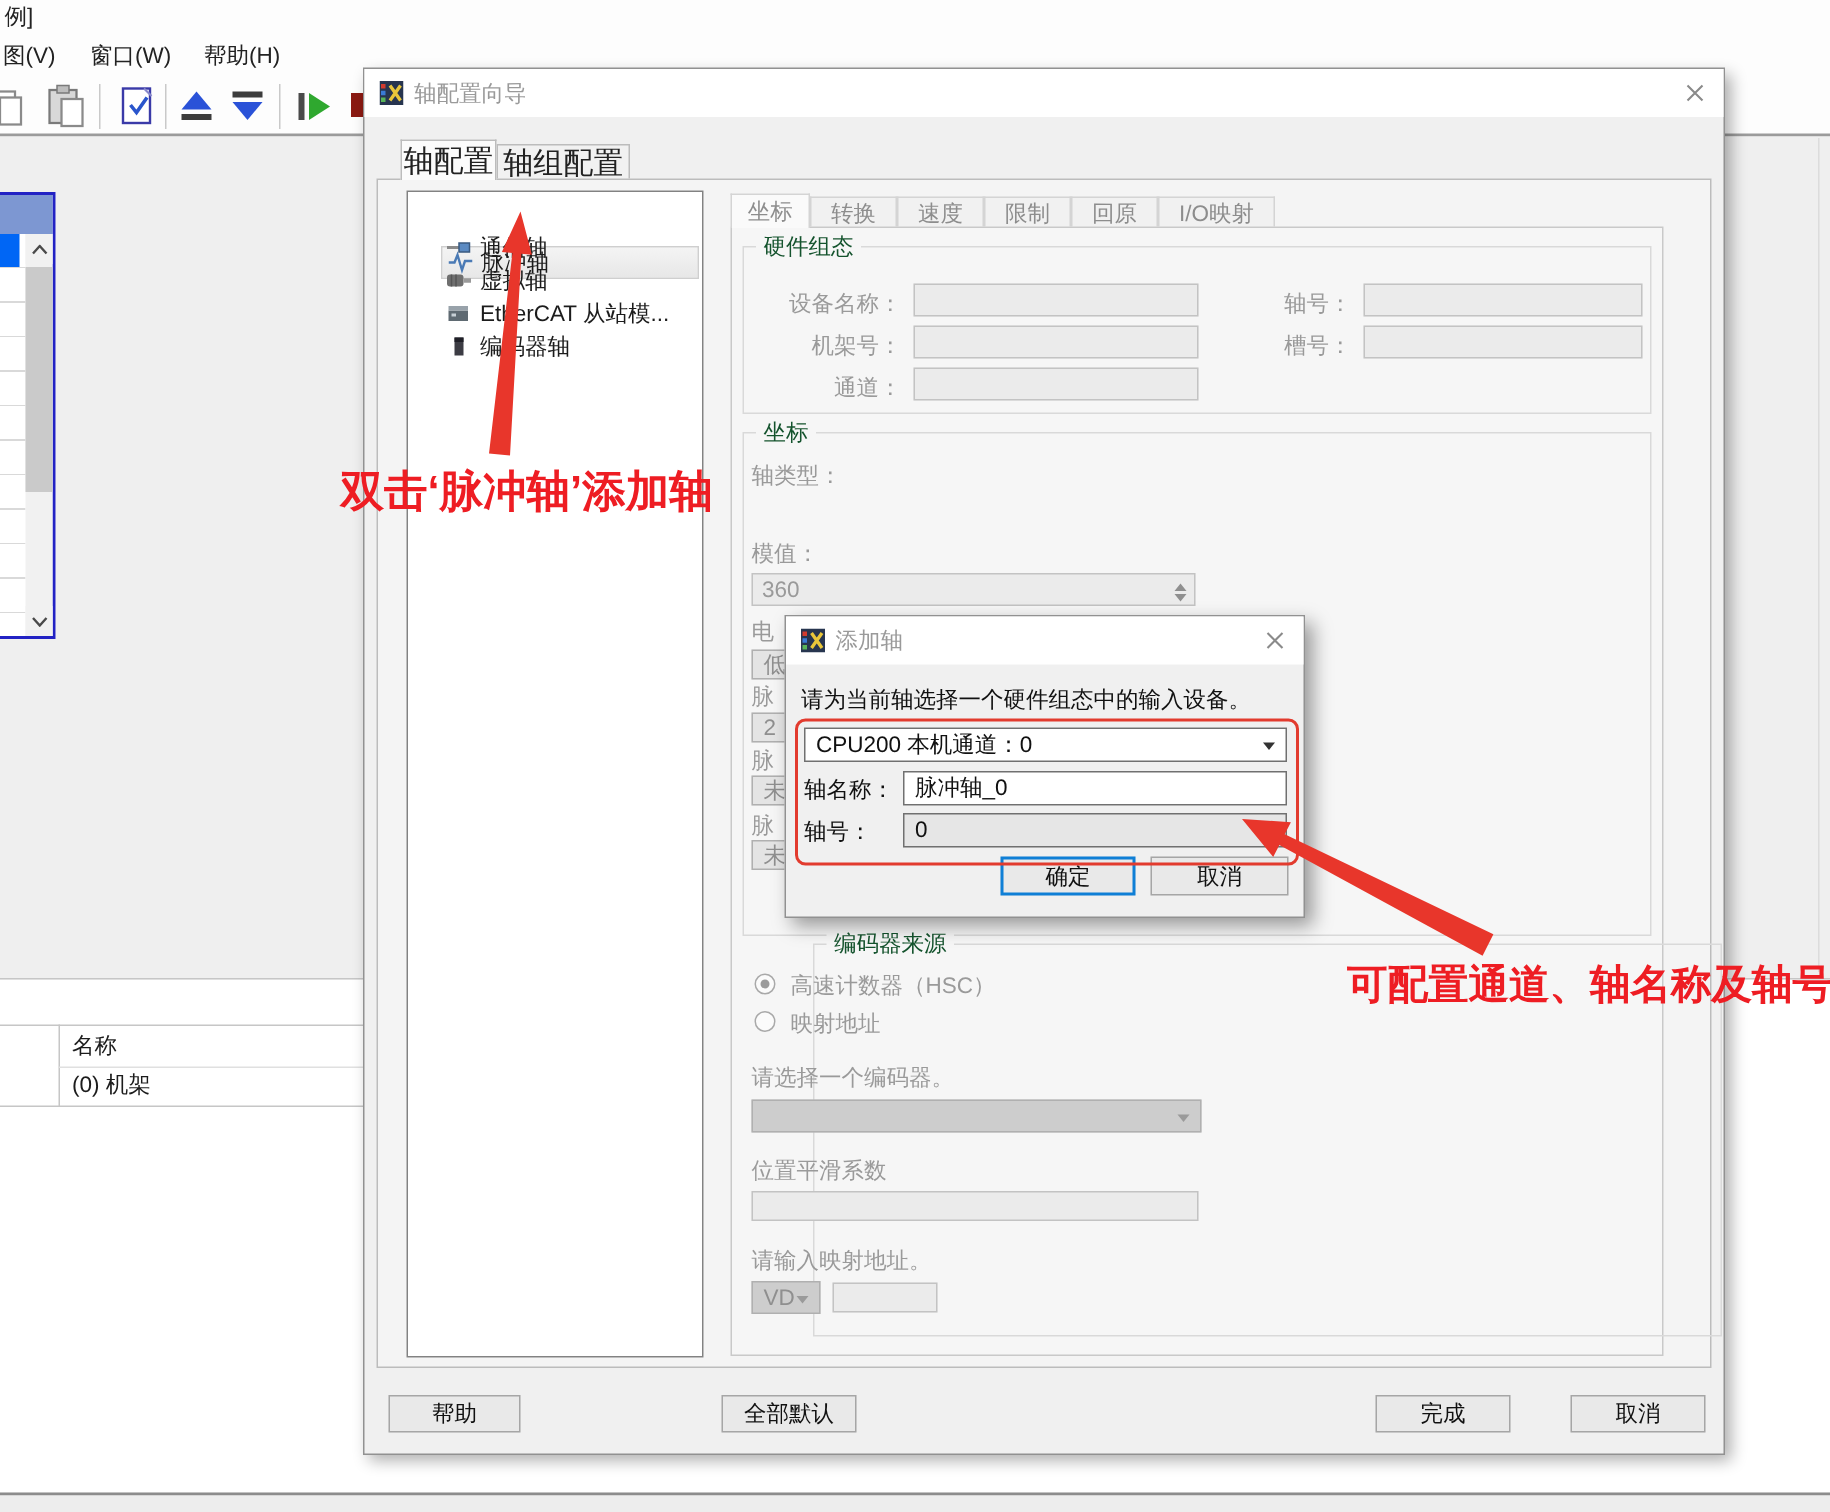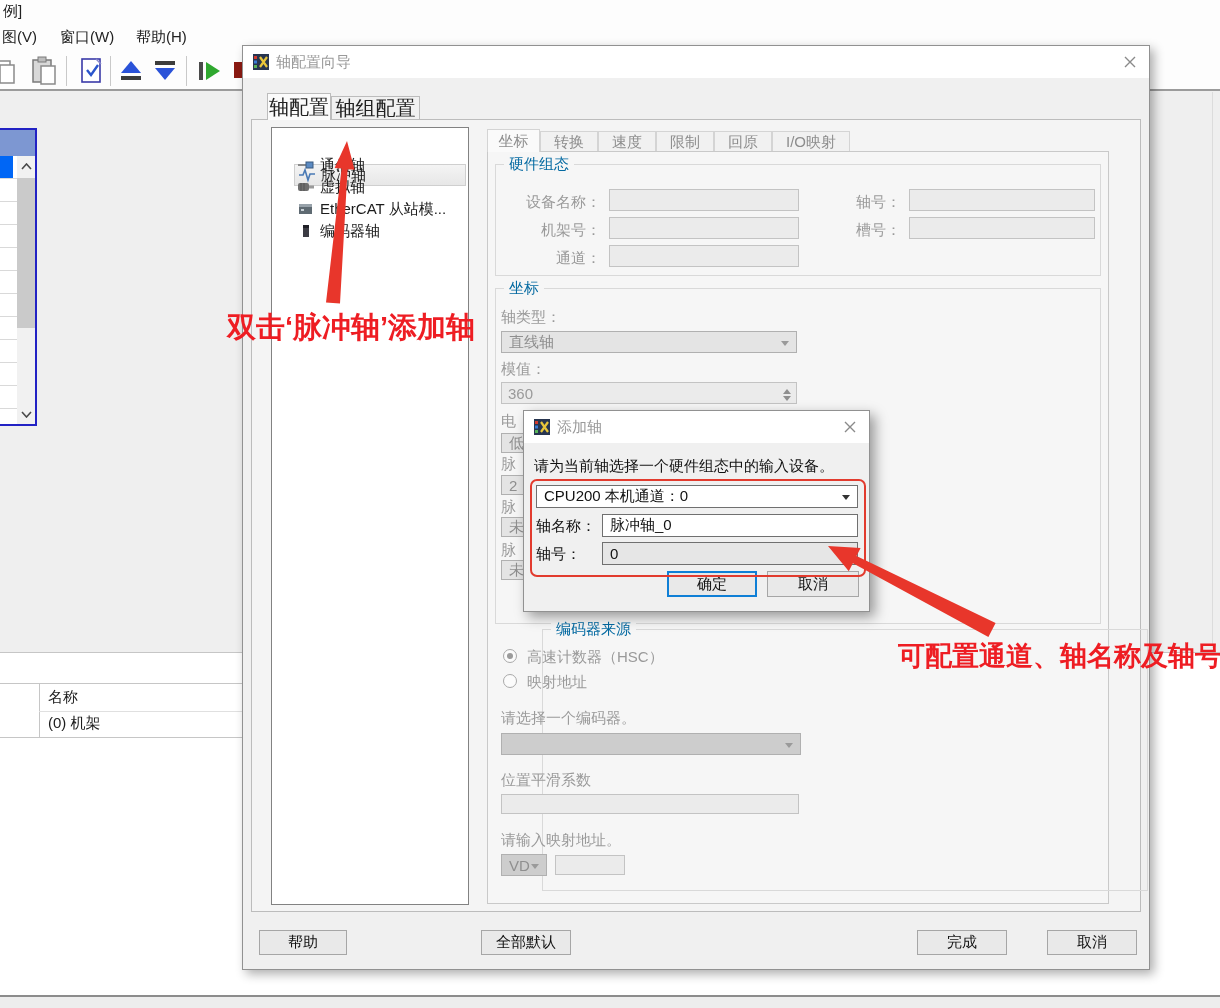--- a/index.html
+++ b/index.html
@@ -52,21 +52,21 @@
   .tree{position:absolute;left:28px;top:81px;width:198px;height:778px;background:#fff;border:1px solid #828282;box-sizing:border-box;}
   .tree-row{position:absolute;left:22px;width:172px;height:22px;display:flex;align-items:center;gap:6px;padding-left:4px;box-sizing:border-box;font-size:15px;color:#1c1c1c;cursor:default;}
   .tree-row.sel{background:linear-gradient(#f4f4f4,#e7e7e7);border:1px solid #cfcfcf;}
   .ticon{width:16px;height:16px;flex:0 0 16px;}
 
   .subtab{position:absolute;box-sizing:border-box;font-size:15px;color:#8d8d8d;display:flex;align-items:center;justify-content:center;background:#f1f1f1;border:1px solid #d4d4d4;border-bottom:none;}
   .subtab.active{background:#fafafa;z-index:3;}
   .subpanel{position:absolute;left:244px;top:105px;width:622px;height:753px;background:#f6f6f6;border:1px solid #c9c9c9;box-sizing:border-box;}
 
   .gbox{position:absolute;border:1px solid #d9d9d9;box-sizing:border-box;}
-  .gtitle{position:absolute;top:-10px;left:8px;background:#f6f6f6;padding:0 5px;font-size:15px;color:#0369a1;}
+  .gtitle{position:absolute;top:-10px;left:8px;background:#f6f6f6;padding:0 5px;font-size:15px;color:#14532d;}
 
   .input-d{position:absolute;background:#ebebeb;border:1px solid #c3c3c3;box-sizing:border-box;}
   .combo{position:absolute;display:flex;align-items:center;box-sizing:border-box;font-size:15px;padding:0 7px;}
   .combo.dis{background:#e4e4e4;border:1px solid #b0b0b0;color:#8f8f8f;}
   .combo.dark{background:#cdcdcd;border:1px solid #b0b0b0;color:#8f8f8f;}
   .combo.lit{background:#ffffff;border:1px solid #707070;color:#111;}
   .combo.gray{background:#e6e6e6;border:1px solid #707070;color:#111;}
   .caret{margin-left:auto;width:0;height:0;border:4px solid transparent;border-top:5px solid #9a9a9a;transform:translateY(3px);}
   .caret.dk{border-top-color:#333;}
   .spin{position:absolute;right:2px;top:2px;width:15px;display:flex;flex-direction:column;align-items:center;gap:2px;}
@@ -255,24 +255,20 @@
   <div class="input-d" style="left:366px;top:171px;width:190px;height:22px;"></div>
   <div class="abs glabel" style="left:596px;top:175px;width:62px;text-align:right;">槽号：</div>
   <div class="input-d" style="left:666px;top:171px;width:186px;height:22px;"></div>
   <div class="abs glabel" style="left:268px;top:203px;width:90px;text-align:right;">通道：</div>
   <div class="input-d" style="left:366px;top:199px;width:190px;height:22px;"></div>
 
   <div class="gbox" style="left:252px;top:242px;width:606px;height:336px;">
     <span class="gtitle">坐标</span>
   </div>
   <div class="abs glabel" style="left:258px;top:262px;">轴类型：</div>
-  <div class="combo dis" style="left:258px;top:285px;width:296px;height:22px;">
-    <span>直线轴</span>
-      <span class="caret"></span>
-  </div>
   <div class="abs glabel" style="left:258px;top:314px;">模值：</div>
   <div class="input-d" style="left:258px;top:336px;width:296px;height:22px;">
     <span class="abs glabel" style="left:6px;top:2px;">360</span>
     <span class="spin">
         <span class="sp-up"></span>
         <span class="sp-dn"></span>
       </span>
   </div>
 
   <div class="abs glabel" style="left:258px;top:366px;">电</div>

